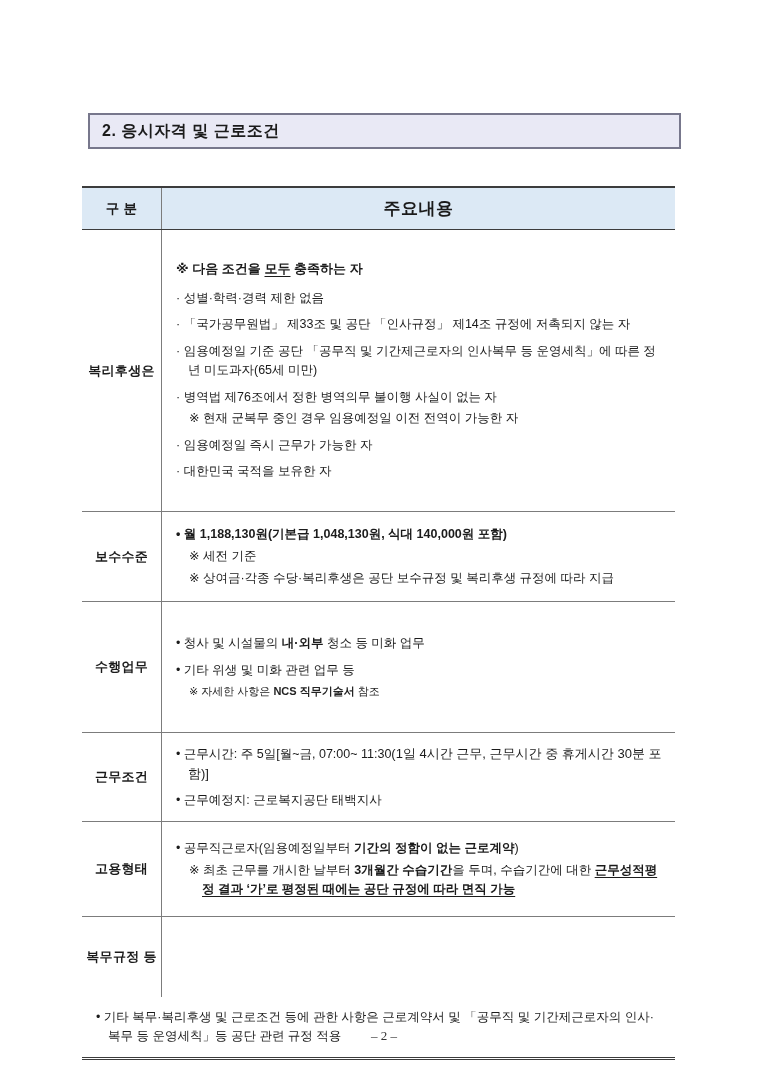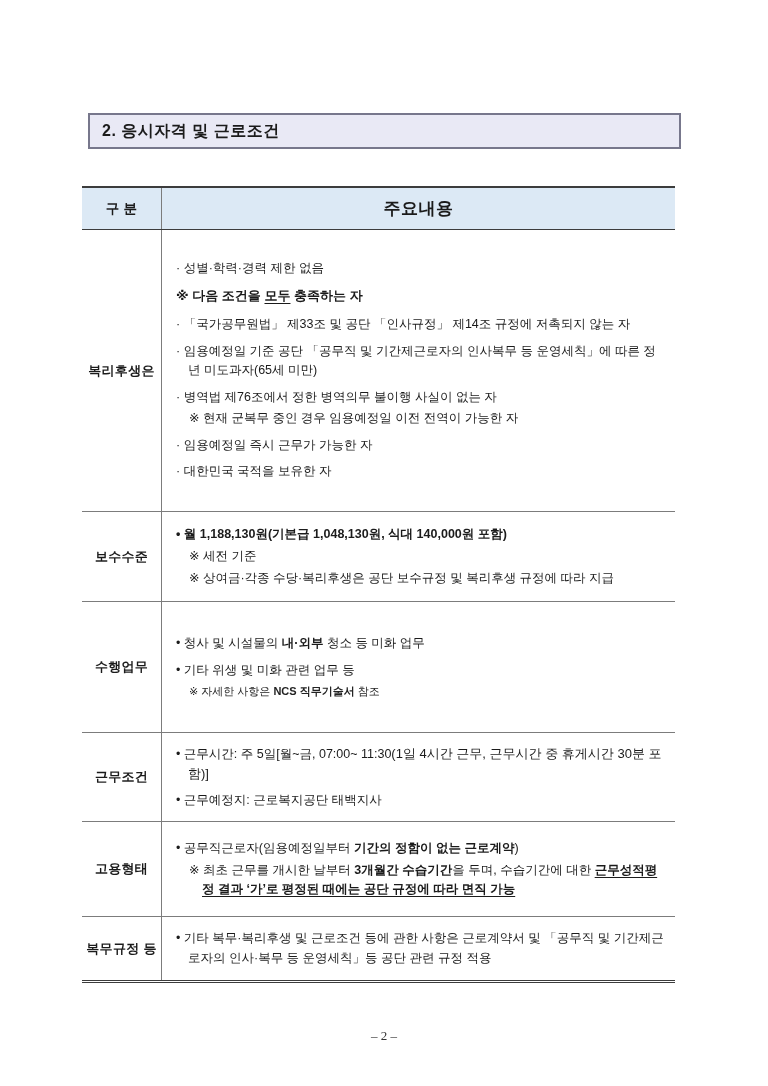--- a/index.html
+++ b/index.html
@@ -61,22 +61,22 @@
 
   <div class="tbl">
     <div class="trow hrow">
       <div class="lcell">구  분</div>
       <div class="hcell2">주요내용</div>
     </div>
     <div>
         <div class="trow" style="min-height: 282px;">
           <div class="lcell">복리후생은</div>
           <div class="ccell">
+            <div class="line head"><span class="b">※ 다음 조건을 </span><span class="b u">모두</span><span class="b"> 충족하는 자</span></div>
             <div class="line bullet"><span>· 성별·학력·경력 제한 없음</span></div>
-            <div class="line head"><span class="b">※ 다음 조건을 </span><span class="b u">모두</span><span class="b"> 충족하는 자</span></div>
             <div class="line bullet"><span>· 「국가공무원법」 제33조 및 공단 「인사규정」 제14조 규정에 저촉되지 않는 자</span></div>
             <div class="line bullet"><span>· 임용예정일 기준 공단 「공무직 및 기간제근로자의 인사복무 등 운영세칙」에 따른 정년 미도과자(65세 미만)</span></div>
             <div class="line bullet"><span>· 병역법 제76조에서 정한 병역의무 불이행 사실이 없는 자</span></div>
             <div class="line sub"><span>※ 현재 군복무 중인 경우 임용예정일 이전 전역이 가능한 자</span></div>
             <div class="line bullet"><span>· 임용예정일 즉시 근무가 가능한 자</span></div>
             <div class="line bullet"><span>· 대한민국 국적을 보유한 자</span></div>
           </div>
         </div>
         <div class="trow" style="min-height: 90px;">
           <div class="lcell">보수수준</div>
@@ -101,21 +101,21 @@
             <div class="line bullet"><span>• 근무예정지: 근로복지공단 태백지사</span></div>
           </div>
         </div>
         <div class="trow" style="min-height: 95px;">
           <div class="lcell">고용형태</div>
           <div class="ccell">
             <div class="line bullet"><span>• 공무직근로자(임용예정일부터 </span><span class="b">기간의 정함이 없는 근로계약</span><span>)</span></div>
             <div class="line sub"><span>※ 최초 근무를 개시한 날부터 </span><span class="b">3개월간 수습기간</span><span>을 두며, 수습기간에 대한 </span><span class="b u">근무성적평정 결과 ‘가’로 평정된 때에는 공단 규정에 따라 면직 가능</span></div>
           </div>
         </div>
-        <div class="trow" style="min-height: 63px;">
+        <div class="trow" style="min-height: 63px; flex-direction: column;">
           <div class="lcell">복무규정 등</div>
           <div class="ccell">
             <div class="line bullet"><span>• 기타 복무·복리후생 및 근로조건 등에 관한 사항은 근로계약서 및 「공무직 및 기간제근로자의 인사·복무 등 운영세칙」등 공단 관련 규정 적용</span></div>
           </div>
         </div>
       </div>
   </div>
 
   <div class="footer">– 2 –</div>
 

